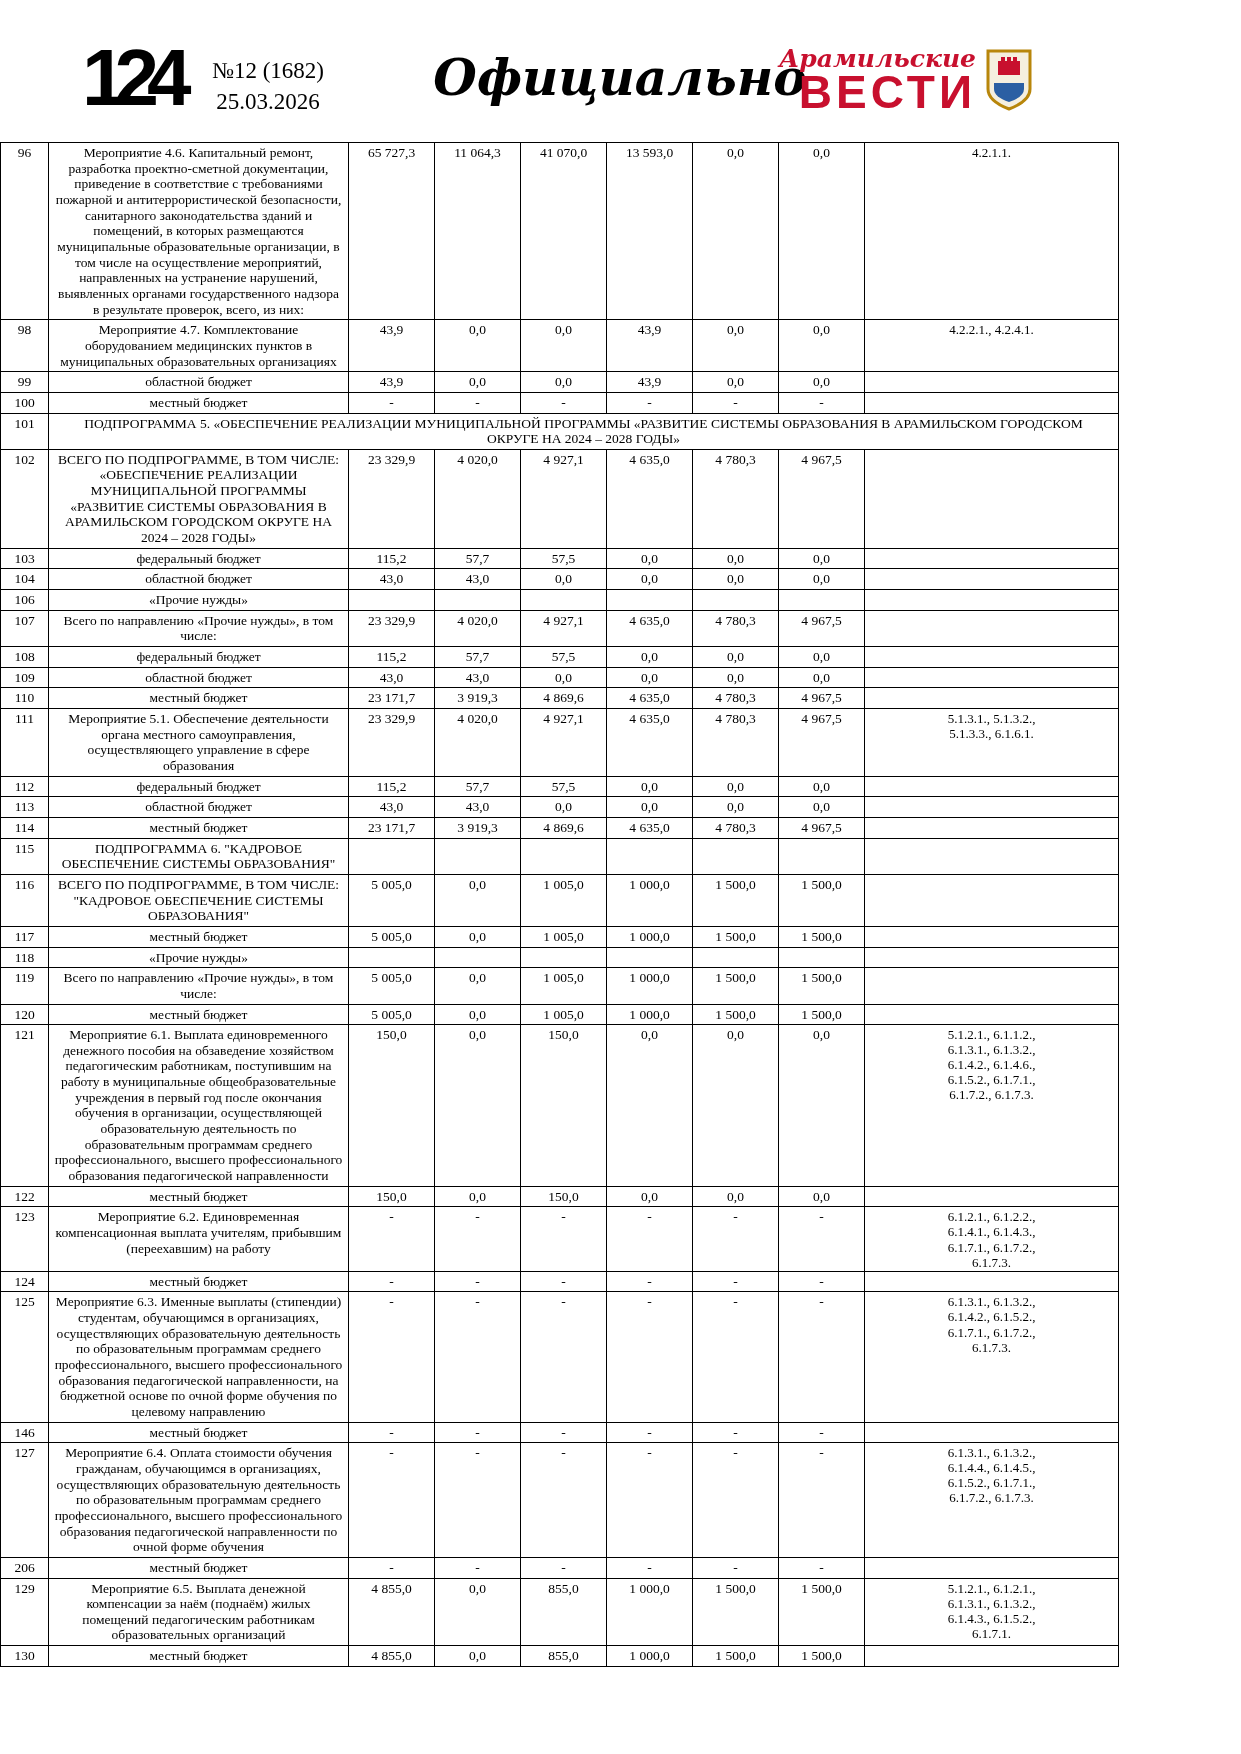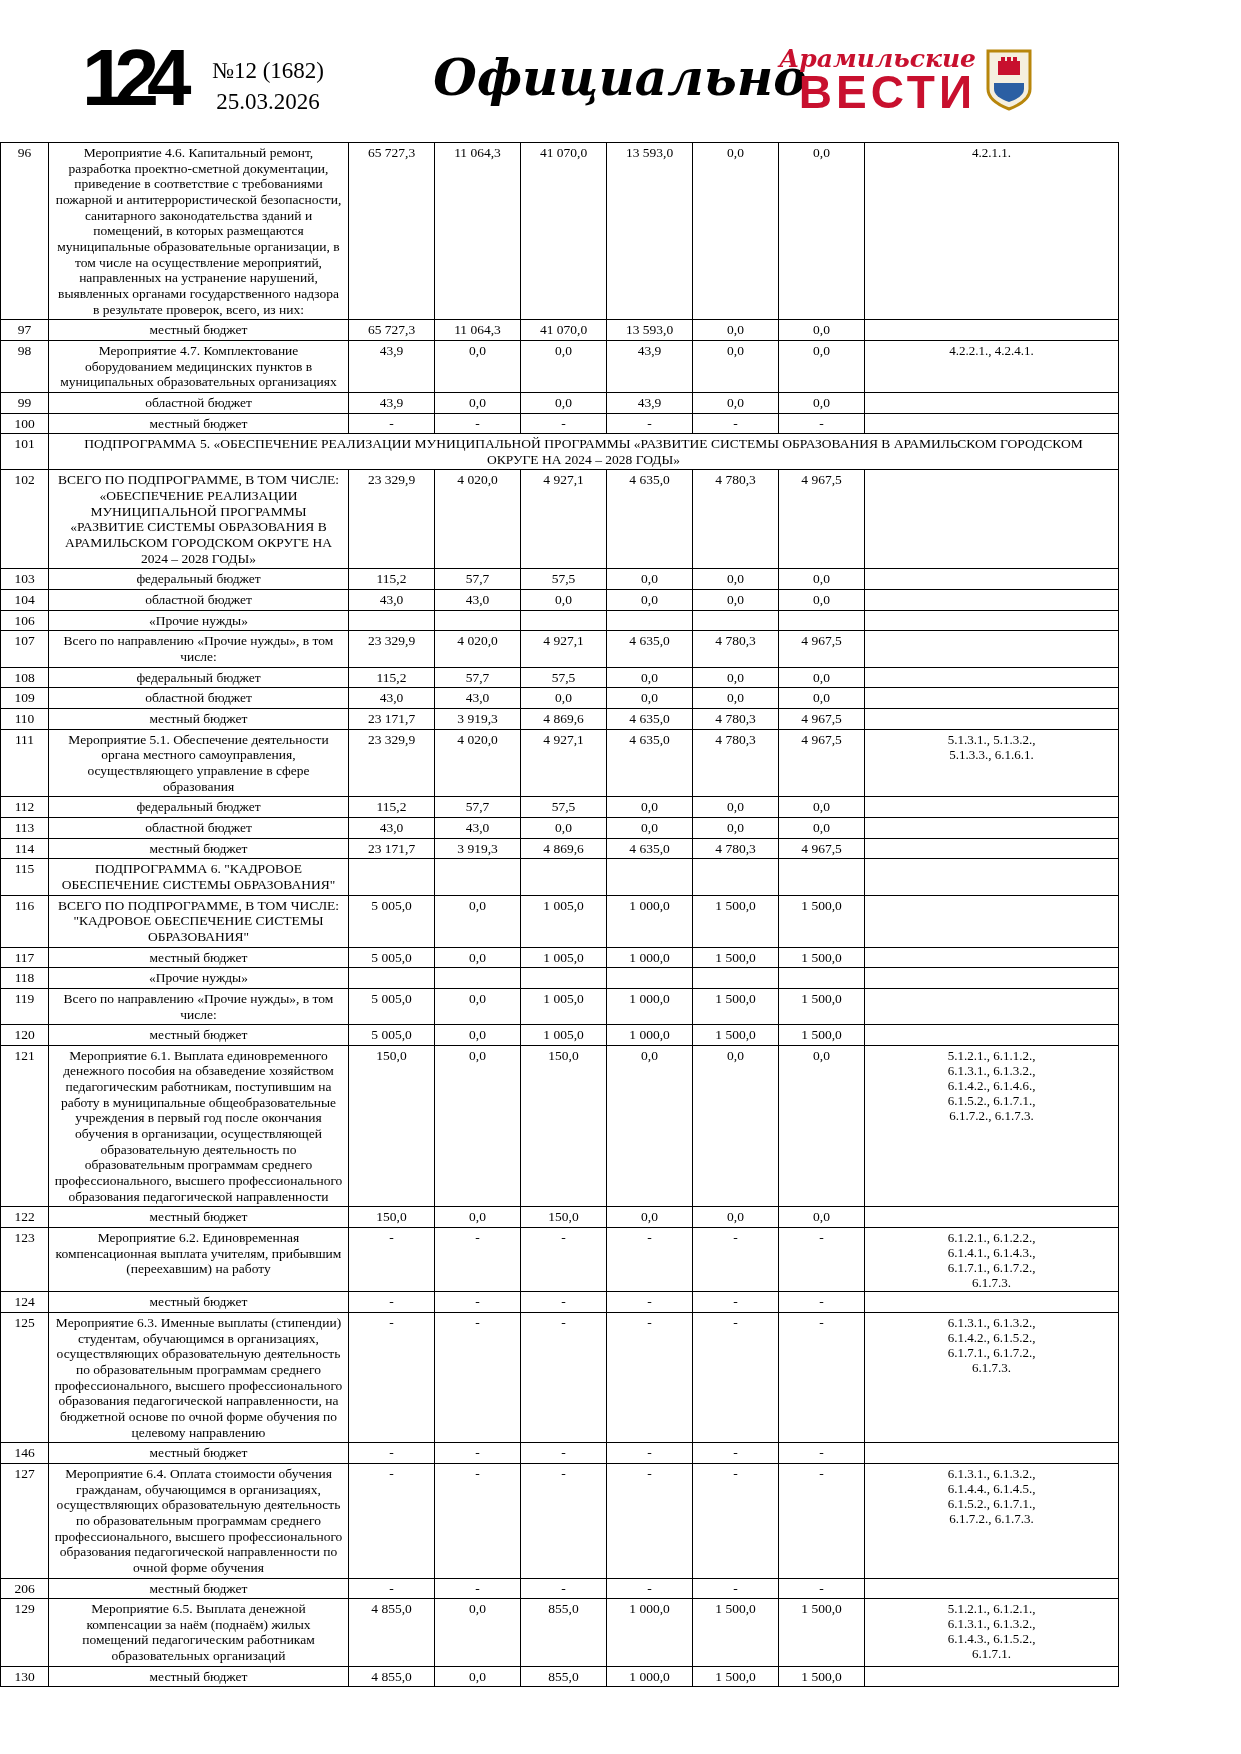--- a/index.html
+++ b/index.html
@@ -108,31 +108,20 @@
           <td class="c-num">96</td>
           <td class="c-desc t-item">Мероприятие 4.6. Капитальный ремонт, разработка проектно-сметной документации, приведение в соответствие с требованиями пожарной и антитеррористической безопасности, санитарного законодательства зданий и помещений, в которых размещаются муниципальные образовательные организации, в том числе на осуществление мероприятий, направленных на устранение нарушений, выявленных органами государственного надзора в результате проверок, всего, из них:</td>
           <td class="c-val">65 727,3</td>
           <td class="c-val">11 064,3</td>
           <td class="c-val">41 070,0</td>
           <td class="c-val">13 593,0</td>
           <td class="c-val">0,0</td>
           <td class="c-val">0,0</td>
           <td class="c-code"><span class="inner">4.2.1.1.</span></td>
         </tr>
-        <tr class="row row-budget">
-          <td class="c-num">97</td>
-          <td class="c-desc t-budget">местный бюджет</td>
-          <td class="c-val">65 727,3</td>
-          <td class="c-val">11 064,3</td>
-          <td class="c-val">41 070,0</td>
-          <td class="c-val">13 593,0</td>
-          <td class="c-val">0,0</td>
-          <td class="c-val">0,0</td>
-          <td class="c-code"><span class="inner"></span></td>
-        </tr>
         <tr class="row row-item">
           <td class="c-num">98</td>
           <td class="c-desc t-item">Мероприятие 4.7. Комплектование оборудованием медицинских пунктов в муниципальных образовательных организациях</td>
           <td class="c-val">43,9</td>
           <td class="c-val">0,0</td>
           <td class="c-val">0,0</td>
           <td class="c-val">43,9</td>
           <td class="c-val">0,0</td>
           <td class="c-val">0,0</td>
           <td class="c-code"><span class="inner">4.2.2.1., 4.2.4.1.</span></td>

